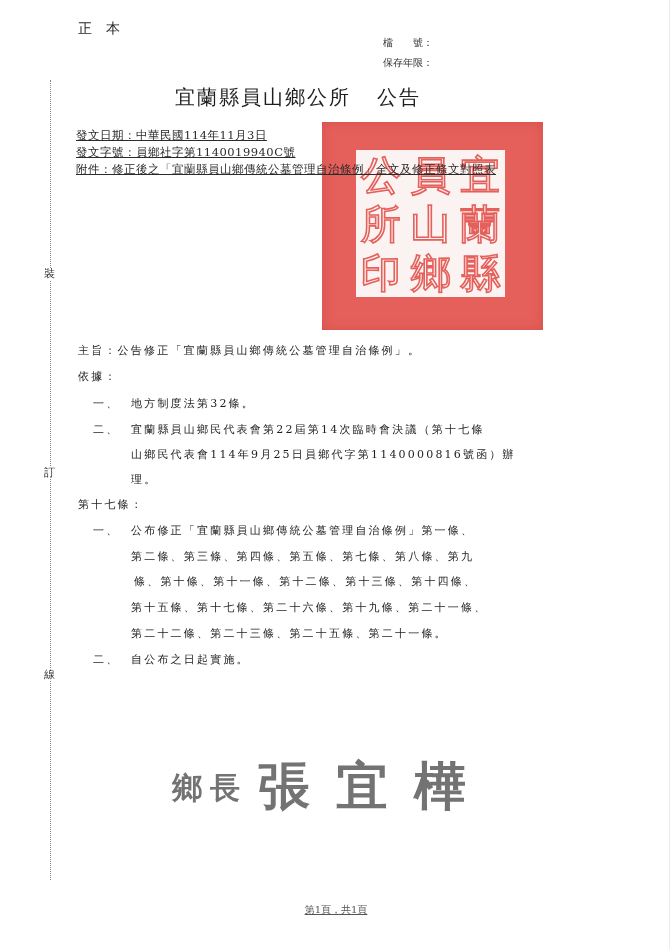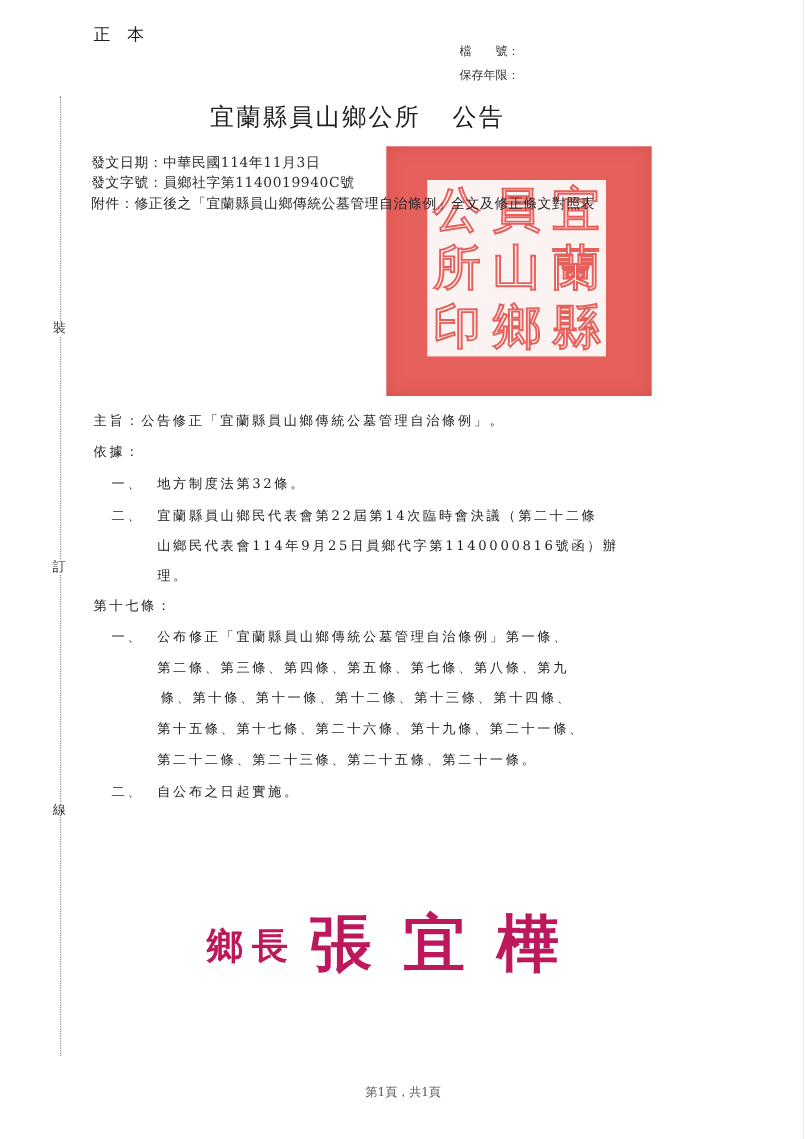--- a/index.html
+++ b/index.html
@@ -9,46 +9,46 @@
     font-family: "DejaVu Serif", "Liberation Serif", serif;
   }
   .abs { position: absolute; white-space: nowrap; }
   .page-edge { position: absolute; left: 669px; top: 0; width: 1px; height: 949px; background: #ececec; }
   .binding-line { position: absolute; left: 50px; top: 80px; height: 800px; border-left: 1px dotted #8a8a8a; }
   .binding-char { position: absolute; left: 44px; font-size: 11px; background: #fff; color: #333; line-height: 12px; }
   .copy-mark { left: 78px; top: 20px; font-size: 14px; letter-spacing: 14px; text-align: right; }
   .file-meta { font-size: 10px; color: #333; }
   .title { left: 0; width: 596px; top: 84px; text-align: center; font-size: 20px; letter-spacing: 2px; }
   .title .gap { display: inline-block; width: 26px; }
-  .meta { left: 76px; font-size: 11.5px; letter-spacing: 0.5px; }
+  .meta { left: 76px; font-size: 11.5px; letter-spacing: 0.5px; text-decoration: underline; }
   .body-line { font-size: 11px; letter-spacing: 2.2px; line-height: 20px; }
   .seal {
     position: absolute; left: 322px; top: 122px; width: 221px; height: 208px;
     background: #e4544f; opacity: 0.93;
     box-shadow: inset 0 0 12px rgba(180,40,40,0.35);
   }
   .seal-inner {
     position: absolute; left: 34px; top: 28px; width: 149px; height: 147px;
     background: #fbf3f2;
     display: grid; grid-template-columns: repeat(3, 1fr); grid-template-rows: repeat(3, 1fr);
     direction: rtl; grid-auto-flow: column;
   }
   .seal-char {
     display: flex; align-items: center; justify-content: center;
     font-size: 40px; color: #fbf3f2; -webkit-text-stroke: 1.6px #e4544f;
     font-family: "DejaVu Serif", serif; line-height: 1;
   }
   .signature {
-    position: absolute; left: 172px; top: 752px; color: #be185d;
+    position: absolute; left: 172px; top: 752px; color: #737373;
     font-family: "DejaVu Sans", "Liberation Sans", sans-serif; font-weight: bold;
     white-space: nowrap;
   }
   .signature .sig-title { font-size: 30px; letter-spacing: 8px; vertical-align: 6px; }
   .signature .sig-name { font-size: 52px; letter-spacing: 26px; margin-left: 10px; }
-  .footer { left: 0; width: 672px; top: 903px; text-align: center; font-size: 10px; color: #555; }
+  .footer { left: 0; width: 672px; top: 903px; text-align: center; font-size: 10px; color: #555; text-decoration: underline; }
   .meta-overlay { color: #2b2b2b; }
 </style>
 </head>
 <body>
 
 <div class="page-edge"></div>
 
 <div class="binding-line"></div>
 <span class="binding-char" style="top:268px">裝</span>
 <span class="binding-char" style="top:467px">訂</span>
@@ -88,21 +88,21 @@
 
 <div class="abs body-line" style="left:78px; top:341px">
   <span>主旨：</span><span>公告修正「宜蘭縣員山鄉傳統公墓管理自治條例」。</span>
 </div>
 <div class="abs body-line" style="left:78px; top:367px">依據：</div>
 
 <div class="abs body-line" style="left:93px; top:394px">一、</div>
 <div class="abs body-line" style="left:131px; top:394px">地方制度法第32條。</div>
 
 <div class="abs body-line" style="left:93px; top:420px">二、</div>
-<div class="abs body-line" style="left:131px; top:420px">宜蘭縣員山鄉民代表會第22屆第14次臨時會決議（第二十二條</div>
+<div class="abs body-line" style="left:131px; top:420px">宜蘭縣員山鄉民代表會第22屆第14次臨時會決議（第十七條</div>
 <div class="abs body-line" style="left:131px; top:445px">山鄉民代表會114年9月25日員鄉代字第1140000816號函）辦</div>
 <div class="abs body-line" style="left:131px; top:470px">理。</div>
 
 <div class="abs body-line" style="left:78px; top:495px">第十七條：</div>
 
 <div class="abs body-line" style="left:93px; top:521px">一、</div>
 <div class="abs body-line" style="left:131px; top:521px">公布修正「宜蘭縣員山鄉傳統公墓管理自治條例」第一條、</div>
 <div class="abs body-line" style="left:131px; top:547px">第二條、第三條、第四條、第五條、第七條、第八條、第九</div>
 <div class="abs body-line" style="left:134px; top:572px">條、第十條、第十一條、第十二條、第十三條、第十四條、</div>
 <div class="abs body-line" style="left:131px; top:598px">第十五條、第十七條、第二十六條、第十九條、第二十一條、</div>

